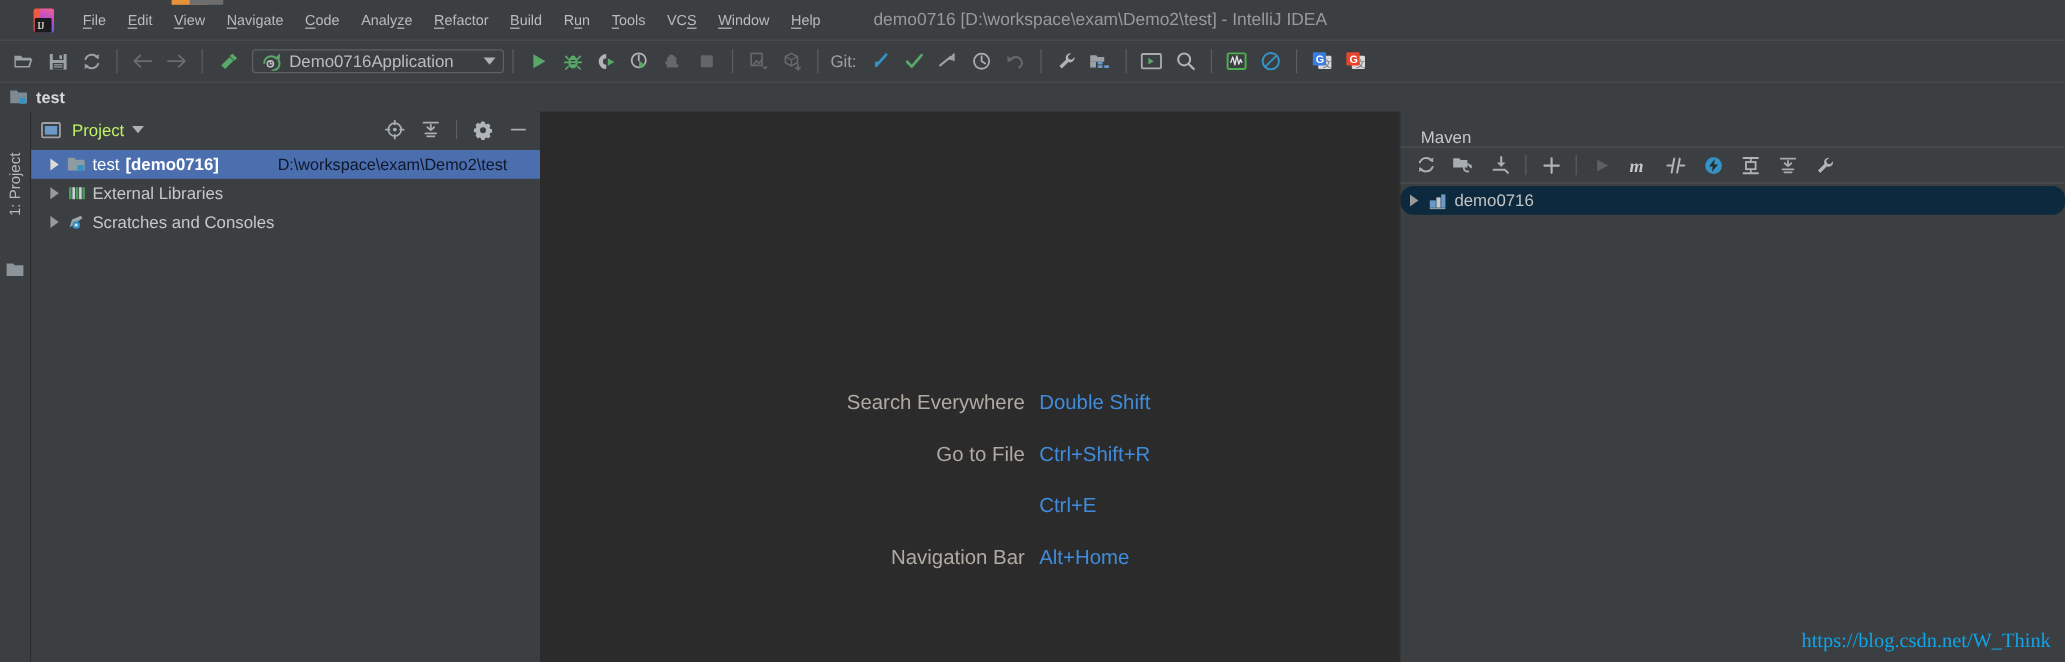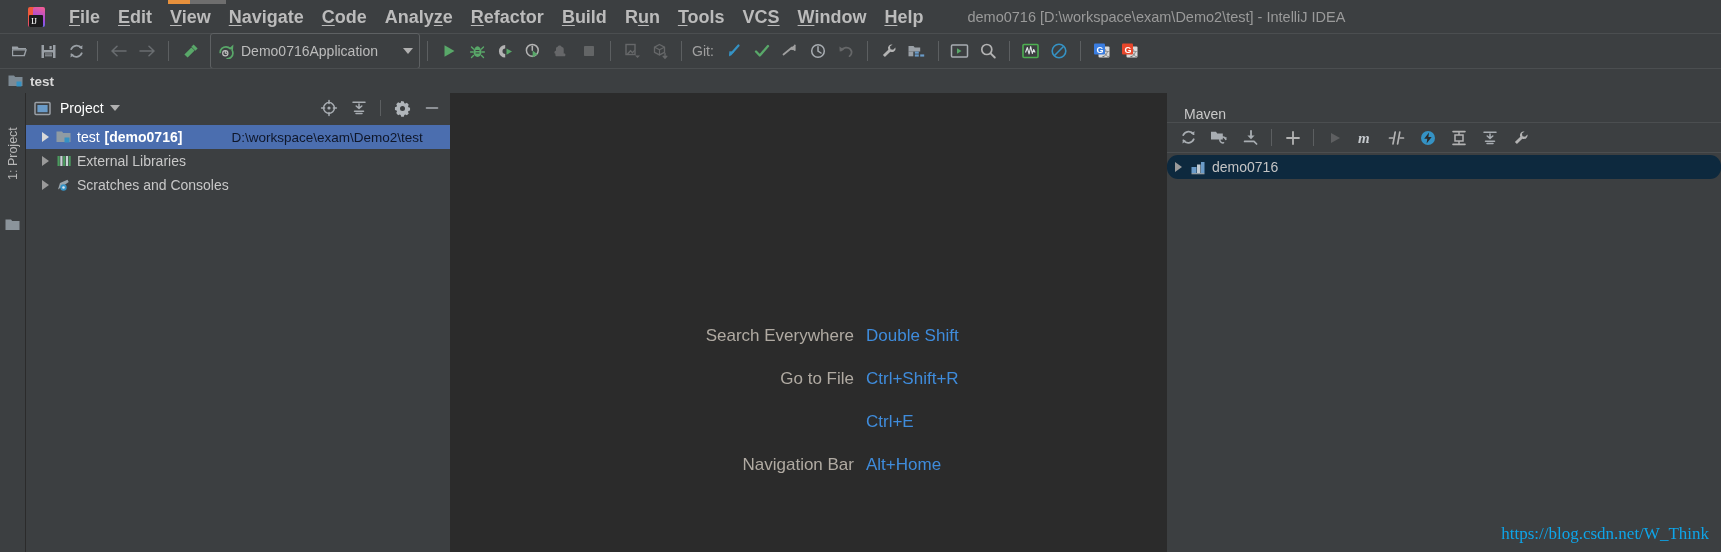--- a/index.html
+++ b/index.html
@@ -25,22 +25,22 @@
      background: linear-gradient(170deg,#f05a3c 0%, #f05a3c 45%, #e4457a 100%); border-radius: 2px; }
   .app-logo .lg-b { position: absolute; left: 7px; top: 1px; width: 12px; height: 20px;
      background: linear-gradient(200deg,#fa5f8e 0%, #9f4ae0 60%, #4a7fe8 100%); border-radius: 2px; }
   .app-logo .lg-c { position: absolute; left: 3px; top: 9px; width: 14px; height: 12px;
      background: #1b1b1d; border-radius: 1px; }
   .app-logo .lg-j { position: absolute; left: 5px; top: 10px; color: #fff; font-size: 9px;
      font-family: "Liberation Serif", serif; line-height: 11px; letter-spacing: -0.5px;}
 
   .menubar { display: flex; align-items: center; height: 33px; }
   .menu-item {
-    color: #bbbbbb; font-size: 18px; padding: 4px 9px; line-height: 20px;
-    white-space: nowrap; cursor: default; position: relative; font-weight: bold;
+    color: #bbbbbb; font-size: 12px; padding: 4px 9px; line-height: 20px;
+    white-space: nowrap; cursor: default; position: relative;
   }
   .menu-item .mn { text-decoration: underline; text-underline-offset: 2px; }
   .menu-item.highlighted::before {
     content: ""; position: absolute; left: 7px; right: 7px; top: -4px; height: 5px;
     background: #e8913c;
   }
   .menu-item.highlighted::after {
     content: ""; position: absolute; left: 50%; right: -6px; top: -4px; height: 5px;
     background: #6e6e6e;
   }
@@ -55,21 +55,21 @@
     display: flex; align-items: center; padding-left: 6px;
   }
   .tb-btn {
     width: 28px; height: 26px; display: flex; align-items: center; justify-content: center;
     flex: none;
   }
   .tb-sep { width: 1px; height: 20px; background: #5c5f61; margin: 0 7px; flex: none; }
   .tb-label { color: #a0a0a0; font-size: 14px; margin: 0 6px 0 3px; flex: none; }
 
   .runconfig {
-    height: 36px; min-width: 210px; border: 1px solid #5e6163; border-radius: 3px;
+    height: 20px; min-width: 210px; border: 1px solid #5e6163; border-radius: 3px;
     display: flex; align-items: center; padding: 0 6px 0 7px; margin-left: 6px;
     background: #3c3f41; flex: none; gap: 6px;
   }
   .runconfig .rc-text { color: #bcbcbc; font-size: 14px; flex: 1; white-space: nowrap; }
   .caret-down {
     width: 0; height: 0; border-left: 5px solid transparent; border-right: 5px solid transparent;
     border-top: 6px solid #b0b0b0;
   }
   .disabled { opacity: 0.42; }
 
@@ -95,21 +95,21 @@
   .strip-icon2 { position: absolute; left: 5px; top: 125px; }
 
   
   .projpanel {
     position: absolute; left: 26px; top: 93px; width: 424px; height: 459px;
     background: #3c3f41;
   }
   .pp-header {
     height: 30px; display: flex; align-items: center; padding: 0 6px 0 8px; gap: 6px;
   }
-  .pp-title { color: #ffffff; font-size: 14px; margin-left: 3px; }
+  .pp-title { color: #bef264; font-size: 14px; margin-left: 3px; }
   .pp-header-spacer { flex: 1; }
   .pp-hbtn { width: 24px; height: 24px; display: flex; align-items: center; justify-content: center; }
   .pp-vsep { width: 1px; height: 16px; background: #5c5f61; margin: 0 3px; }
 
   .pp-tree { background: #3c3f41; padding-top: 2px; }
   .tree-row {
     height: 24px; display: flex; align-items: center; padding-left: 16px; gap: 5px;
     color: #c4c4c4; font-size: 14px; white-space: nowrap;
   }
   .tree-row.selected { background: #4b6eaf; }

